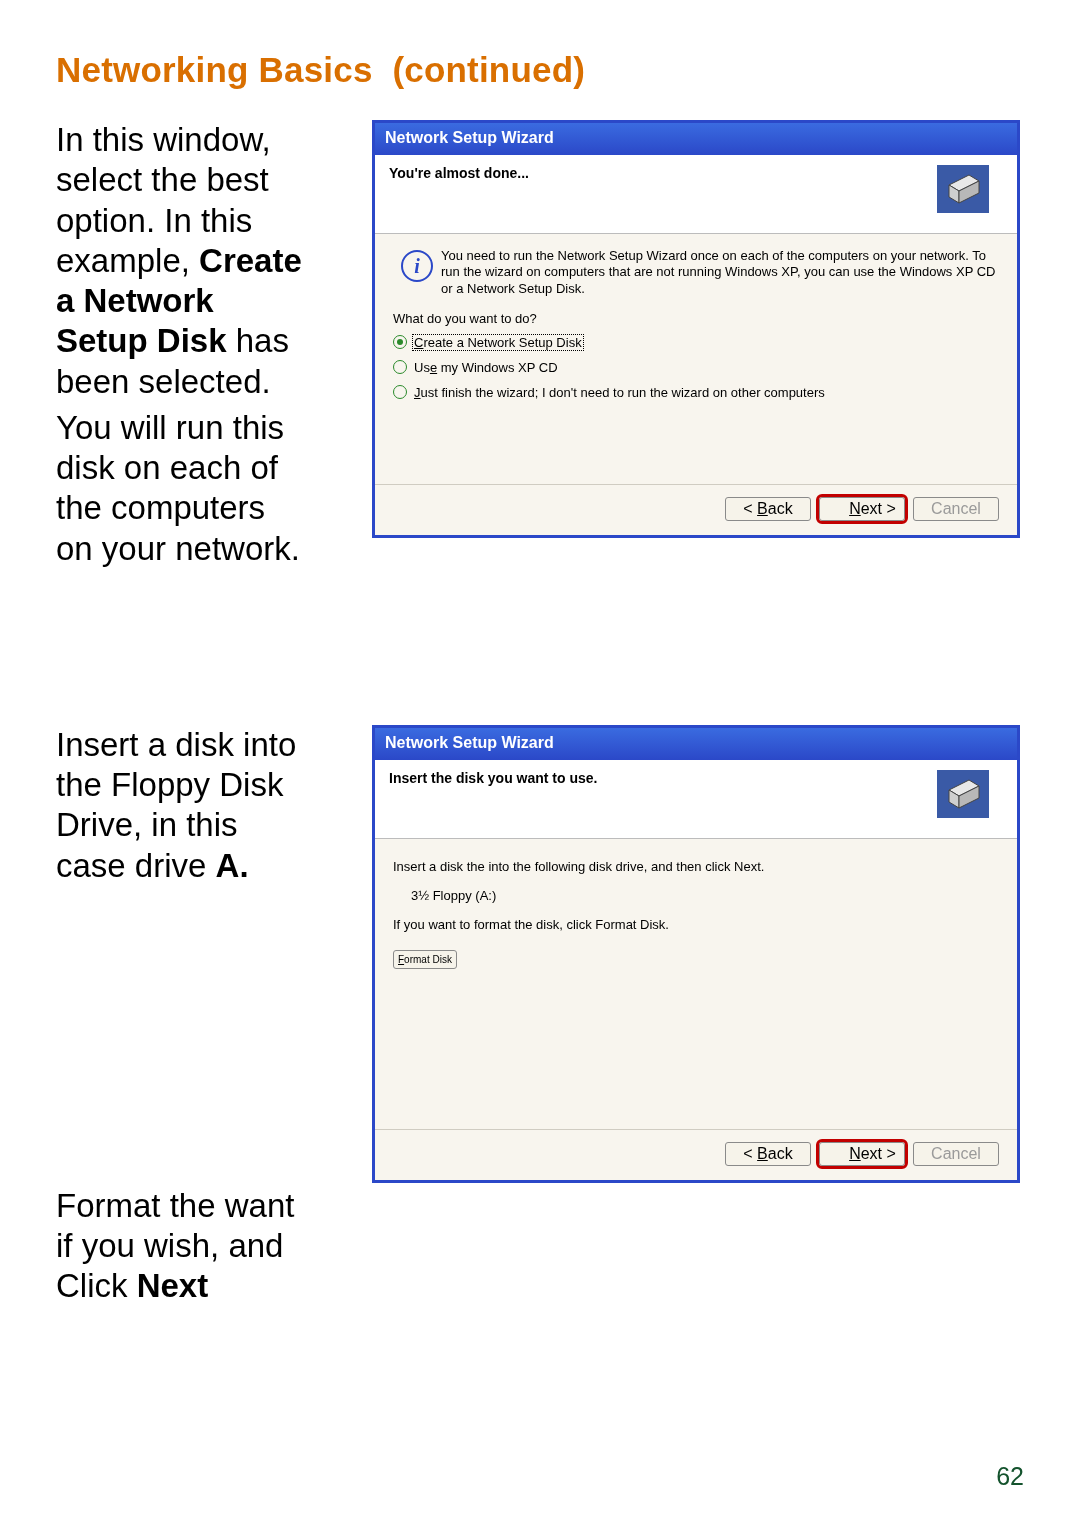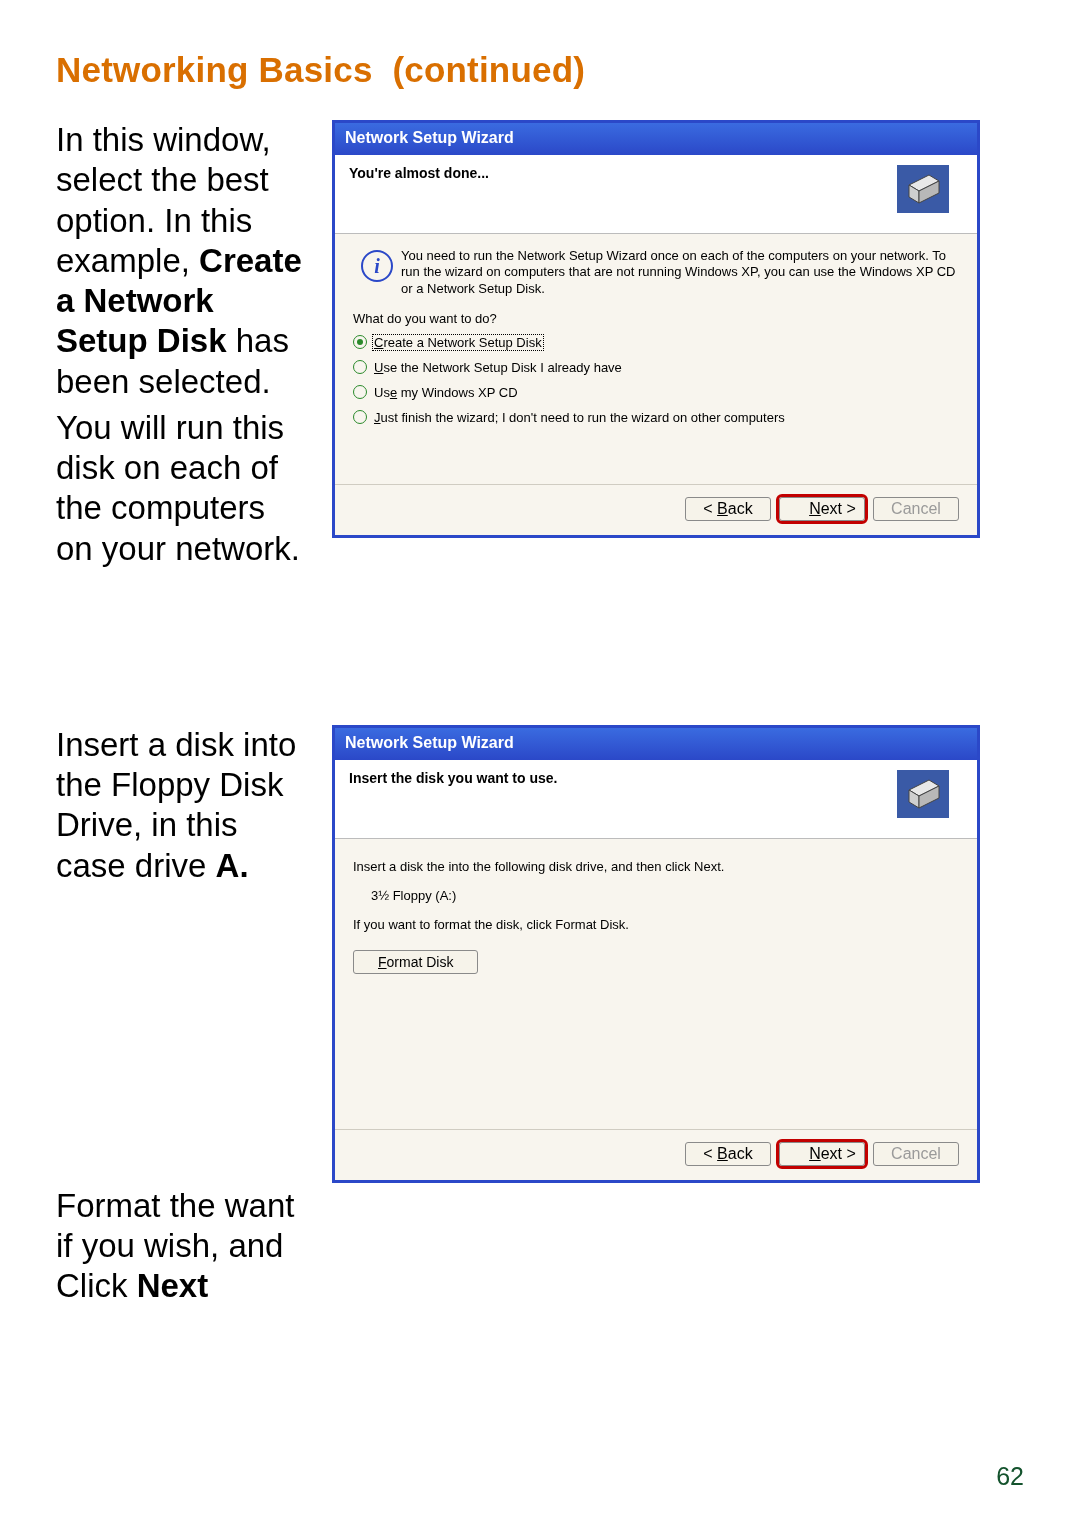--- a/index.html
+++ b/index.html
@@ -44,20 +44,21 @@
   .side-block.big-gap { margin-top: 130px; }
   .side-block.huge-gap { margin-top: 300px; }
   .bold { font-weight: bold; }
 
   
   .wizard {
     width: 648px;
     border: 3px solid #2b48c8;
     background: #f0abfc;
     box-sizing: border-box;
+    margin-left: 40px;
   }
   .wizard-title {
     background: linear-gradient(#3a6be0, #2b48c8);
     color: #fff;
     font-weight: bold;
     font-size: 16px;
     padding: 6px 10px 8px 10px;
   }
   .wizard-header {
     display: flex;
@@ -170,22 +171,22 @@
   }
 
   
   .body2-line { margin: 6px 0 14px 0; }
   .indent { margin-left: 18px; }
   .format-btn {
     display: inline-block;
     border: 1px solid #8a8a8a;
     background: #f6f3ea;
     border-radius: 3px;
-    padding: 3px 24px;
-    font-size: 14px;
+    padding: 3px 4px;
+    font-size: 10px;
     margin-top: 4px;
     cursor: pointer;
   }
   .format-btn .u { text-decoration: underline; }
 
   .page-number {
     position: absolute;
     bottom: 38px;
     right: 56px;
     font-size: 25px;
@@ -225,24 +226,20 @@
           <div class="info-text">You need to run the Network Setup Wizard once on each of the computers on your network. To run the wizard on computers that are not running Windows XP, you can use the Windows XP CD or a Network Setup Disk.</div>
         </div>
         <div class="question">What do you want to do?</div>
 
         <div class="radio-row">
           <span class="radio selected"></span>
           <span class="radio-label focused"><span class="u">C</span><span>reate a Network Setup Disk</span></span>
         </div>
         <div class="radio-row">
           <span class="radio"></span>
-          <span class="radio-label"><span class="u">U</span><span>se the Network Setup Disk I already have</span></span>
-        </div>
-        <div class="radio-row">
-          <span class="radio"></span>
           <span class="radio-label"><span>Us</span><span class="u">e</span><span> my Windows XP CD</span></span>
         </div>
         <div class="radio-row">
           <span class="radio"></span>
           <span class="radio-label"><span class="u">J</span><span>ust finish the wizard; I don't need to run the wizard on other computers</span></span>
         </div>
       </div>
       <div class="wizard-footer">
         <div class="btn"><span>&lt; </span><span class="u">B</span><span>ack</span></div>
         <div class="btn highlight"><span class="u">N</span><span>ext &gt;</span></div>

